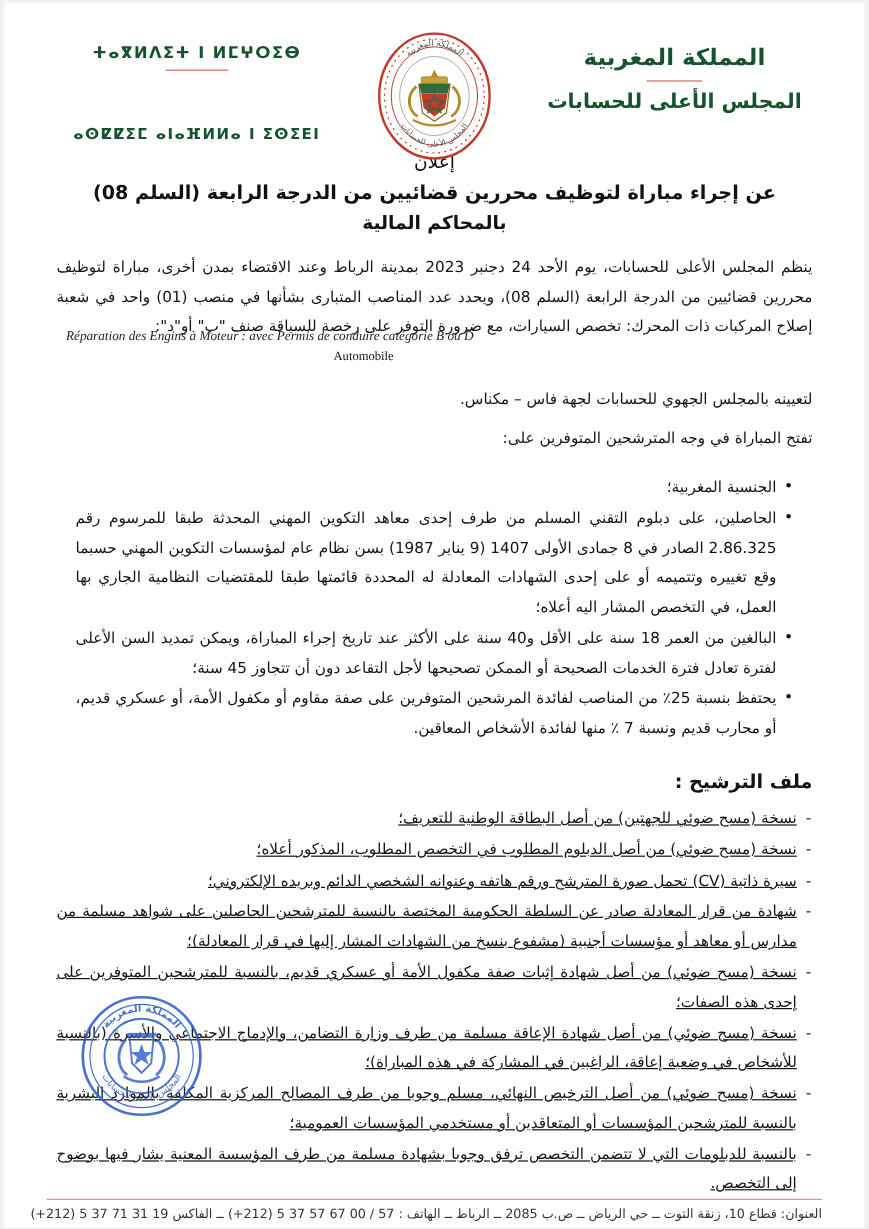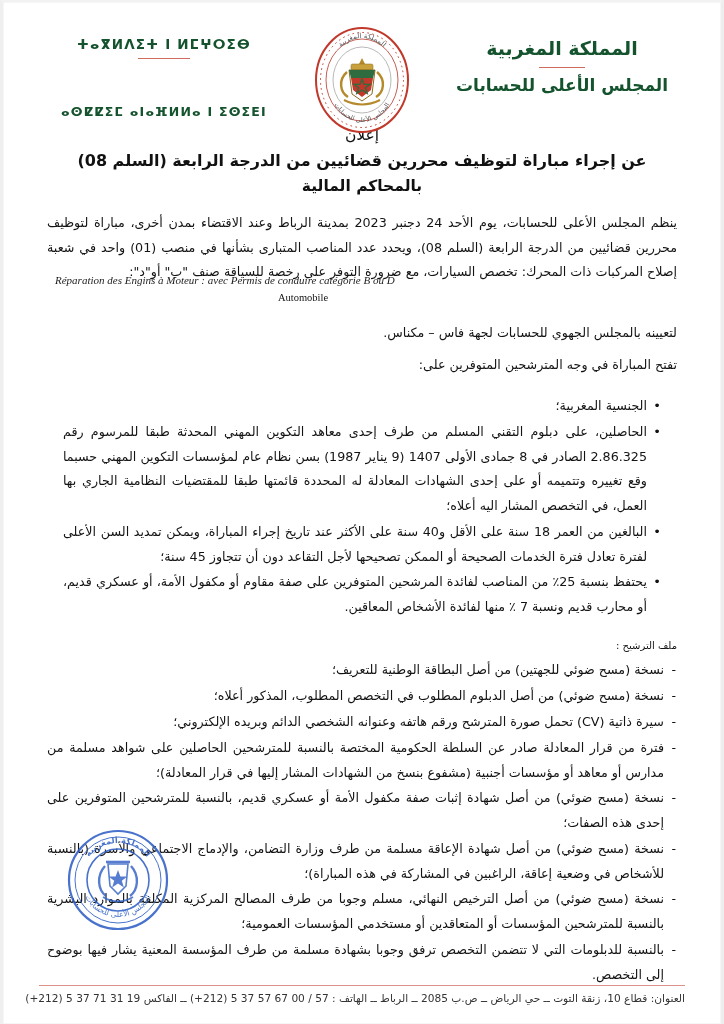--- a/index.html
+++ b/index.html
@@ -163,29 +163,30 @@
   }
   ul.conds > li::before {
     content: "\2022";
     position: absolute;
     right: 0;
     top: -1px;
     font-size: 13px;
     color: #111;
   }
   .section-head {
-    font-size: 10px;
-    font-weight: 400;
+    font-size: 16px;
+    font-weight: 700;
     margin: 13px 0 3px 0;
     text-align: right;
   }
   ul.docs {
     list-style: none;
     margin: 0;
     padding: 0;
+    text-decoration: underline;
   }
   ul.docs > li {
     position: relative;
     padding-right: 13px;
     margin-bottom: 1px;
     text-align: justify;
   }
   ul.docs > li::before {
     content: "-";
     position: absolute;
@@ -201,21 +202,21 @@
     width: 150px;
     height: 122px;
     opacity: .88;
   }
 
   
   .footer {
     position: absolute;
     left: 0;
     right: 0;
-    bottom: 20px;
+    bottom: 6px;
     padding: 0 36px;
     box-sizing: border-box;
   }
   .footer-rule {
     height: 1.4px;
     background: #c0392b;
     opacity: .55;
     margin-bottom: 6px;
   }
   .footer-text {
@@ -299,21 +300,21 @@
       <li>البالغين من العمر 18 سنة على الأقل و40 سنة على الأكثر عند تاريخ إجراء المباراة، ويمكن تمديد السن الأعلى لفترة تعادل فترة الخدمات الصحيحة أو الممكن تصحيحها لأجل التقاعد دون أن تتجاوز 45 سنة؛</li>
       <li>يحتفظ بنسبة 25٪ من المناصب لفائدة المرشحين المتوفرين على صفة مقاوم أو مكفول الأمة، أو عسكري قديم، أو محارب قديم ونسبة 7 ٪ منها لفائدة الأشخاص المعاقين.</li>
     </ul>
 
     <div class="section-head">ملف الترشيح :</div>
 
     <ul class="docs">
       <li>نسخة (مسح ضوئي للجهتين) من أصل البطاقة الوطنية للتعريف؛</li>
       <li>نسخة (مسح ضوئي) من أصل الدبلوم المطلوب في التخصص المطلوب، المذكور أعلاه؛</li>
       <li>سيرة ذاتية (CV) تحمل صورة المترشح ورقم هاتفه وعنوانه الشخصي الدائم وبريده الإلكتروني؛</li>
-      <li>فترة من قرار المعادلة صادر عن السلطة الحكومية المختصة بالنسبة للمترشحين الحاصلين على شواهد مسلمة من مدارس أو معاهد أو مؤسسات أجنبية (مشفوع بنسخ من الشهادات المشار إليها في قرار المعادلة)؛</li>
+      <li>شهادة من قرار المعادلة صادر عن السلطة الحكومية المختصة بالنسبة للمترشحين الحاصلين على شواهد مسلمة من مدارس أو معاهد أو مؤسسات أجنبية (مشفوع بنسخ من الشهادات المشار إليها في قرار المعادلة)؛</li>
       <li>نسخة (مسح ضوئي) من أصل شهادة إثبات صفة مكفول الأمة أو عسكري قديم، بالنسبة للمترشحين المتوفرين على إحدى هذه الصفات؛</li>
       <li>نسخة (مسح ضوئي) من أصل شهادة الإعاقة مسلمة من طرف وزارة التضامن، والإدماج الاجتماعي والأسرة (بالنسبة للأشخاص في وضعية إعاقة، الراغبين في المشاركة في هذه المباراة)؛</li>
       <li>نسخة (مسح ضوئي) من أصل الترخيص النهائي، مسلم وجوبا من طرف المصالح المركزية المكلفة بالموارد البشرية بالنسبة للمترشحين المؤسسات أو المتعاقدين أو مستخدمي المؤسسات العمومية؛</li>
       <li>بالنسبة للدبلومات التي لا تتضمن التخصص ترفق وجوبا بشهادة مسلمة من طرف المؤسسة المعنية يشار فيها بوضوح إلى التخصص.</li>
     </ul>
   </div>
 
   <svg class="stamp" viewBox="0 0 150 122">
     <g stroke="#2f5fc4" fill="none">
       <circle cx="75" cy="56" r="49" stroke-width="2.2"></circle>

